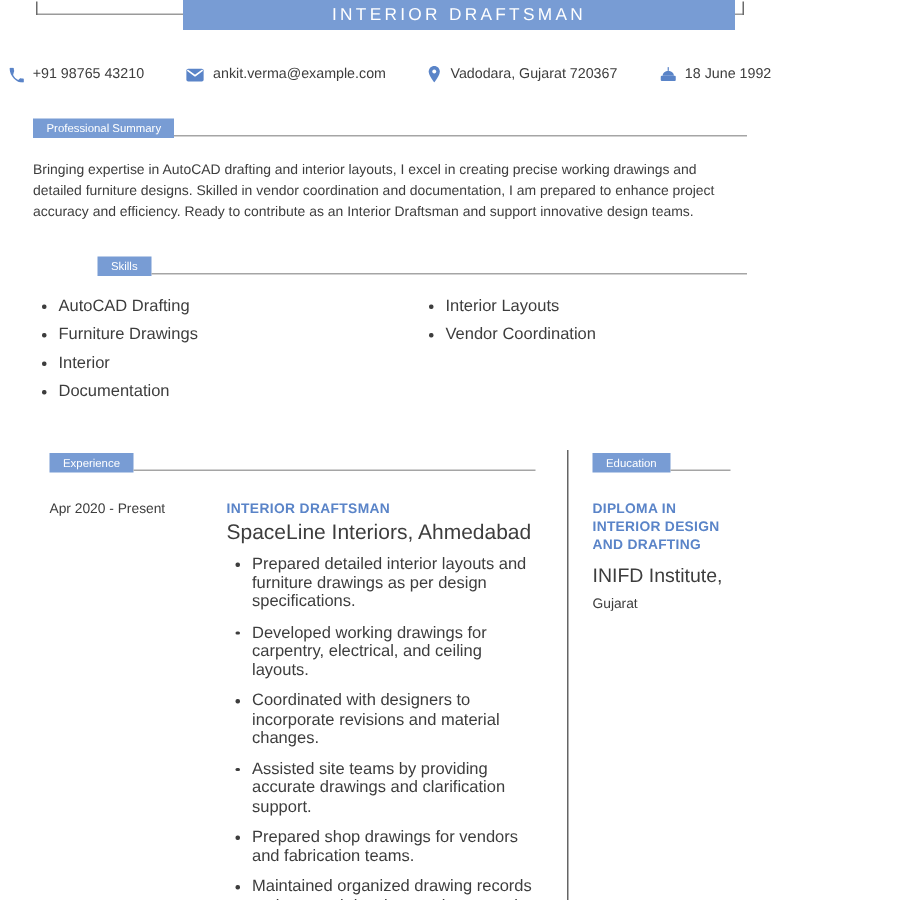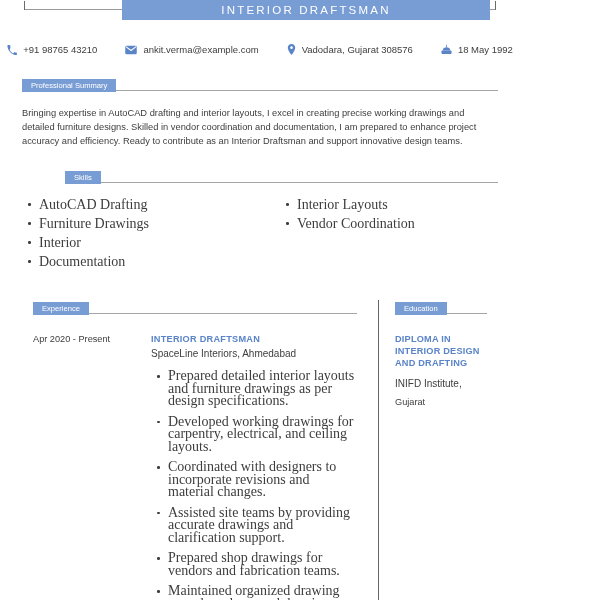--- a/index.html
+++ b/index.html
@@ -147,25 +147,24 @@
     box-sizing: border-box;
   }
   .skills-col.right { padding-left: 20px; }
   ul.bullets {
     margin: 0;
     padding: 0 0 0 17px;
     list-style: none;
   }
   ul.bullets li {
     position: relative;
-    font-size: 14px;
+    font-size: 11px;
     line-height: 13px;
     margin-bottom: 6px;
     color: #3d3d3d;
-    font-family: Liberation Serif, serif;
   }
   ul.bullets li::before {
     content: "";
     position: absolute;
     left: -11px;
     top: 5px;
     width: 2.6px;
     height: 2.6px;
     border-radius: 50%;
     background: #3d3d3d;
@@ -217,21 +216,21 @@
   }
   .entry-title {
     font-size: 9.2px;
     font-weight: bold;
     letter-spacing: 0.25px;
     color: #5a84c8;
     line-height: 13px;
     text-transform: uppercase;
   }
   .entry-org {
-    font-size: 10px;
+    font-size: 14px;
     line-height: 14px;
     color: #3d3d3d;
     margin-top: 1px;
   }
   .entry-bullets {
     margin-top: 9px;
   }
   .entry-bullets ul.bullets li {
     margin-bottom: 8px;
     line-height: 12.5px;
@@ -240,21 +239,21 @@
   .edu-entry { margin-top: 18px; }
   .edu-degree {
     font-size: 9.2px;
     font-weight: bold;
     letter-spacing: 0.2px;
     color: #5a84c8;
     line-height: 12px;
     text-transform: uppercase;
   }
   .edu-school {
-    font-size: 10px;
+    font-size: 13px;
     line-height: 18px;
     color: #3d3d3d;
     margin-top: 6px;
   }
   .edu-place {
     font-size: 9.2px;
     line-height: 18px;
     color: #3d3d3d;
   }
 </style>
@@ -290,32 +289,32 @@
       <span>ankit.verma@example.com</span>
     </div>
 
     <div class="contact-item">
       <span>
         <svg width="9" height="11" viewBox="0 0 16 22" aria-hidden="true">
           <path fill="#5a84c8" d="M8 0C3.9 0 .6 3.3.6 7.4c0 5.5 7.4 14.6 7.4 14.6s7.4-9.1 7.4-14.6C15.4 3.3 12.1 0 8 0z"></path>
           <circle cx="8" cy="7.3" r="2.6" fill="#ffffff"></circle>
         </svg>
       </span>
-      <span>Vadodara, Gujarat 308576</span>
+      <span>Vadodara, Gujarat 720367</span>
     </div>
 
     <div class="contact-item">
       <span>
         <svg width="11" height="11" viewBox="0 0 22 22" aria-hidden="true">
           <rect x="1" y="13" width="20" height="7" rx="1.4" fill="#5a84c8"></rect>
           <path d="M3.5 13 C3.5 8.8 7 6.5 11 6.5 C15 6.5 18.5 8.8 18.5 13 Z" fill="#5a84c8"></path>
           <rect x="10.2" y="1.5" width="1.6" height="5" fill="#5a84c8"></rect>
         </svg>
       </span>
-      <span>18 May 1992</span>
+      <span>18 June 1992</span>
     </div>
 
   </div>
 
   <div class="block">
     <div class="section-head summary-head">
       <span class="section-badge">Professional Summary</span>
       <span class="section-line"></span>
     </div>
     <div class="summary-text">Bringing expertise in AutoCAD drafting and interior layouts, I excel in creating precise working drawings and detailed furniture designs. Skilled in vendor coordination and documentation, I am prepared to enhance project accuracy and efficiency. Ready to contribute as an Interior Draftsman and support innovative design teams.</div>

